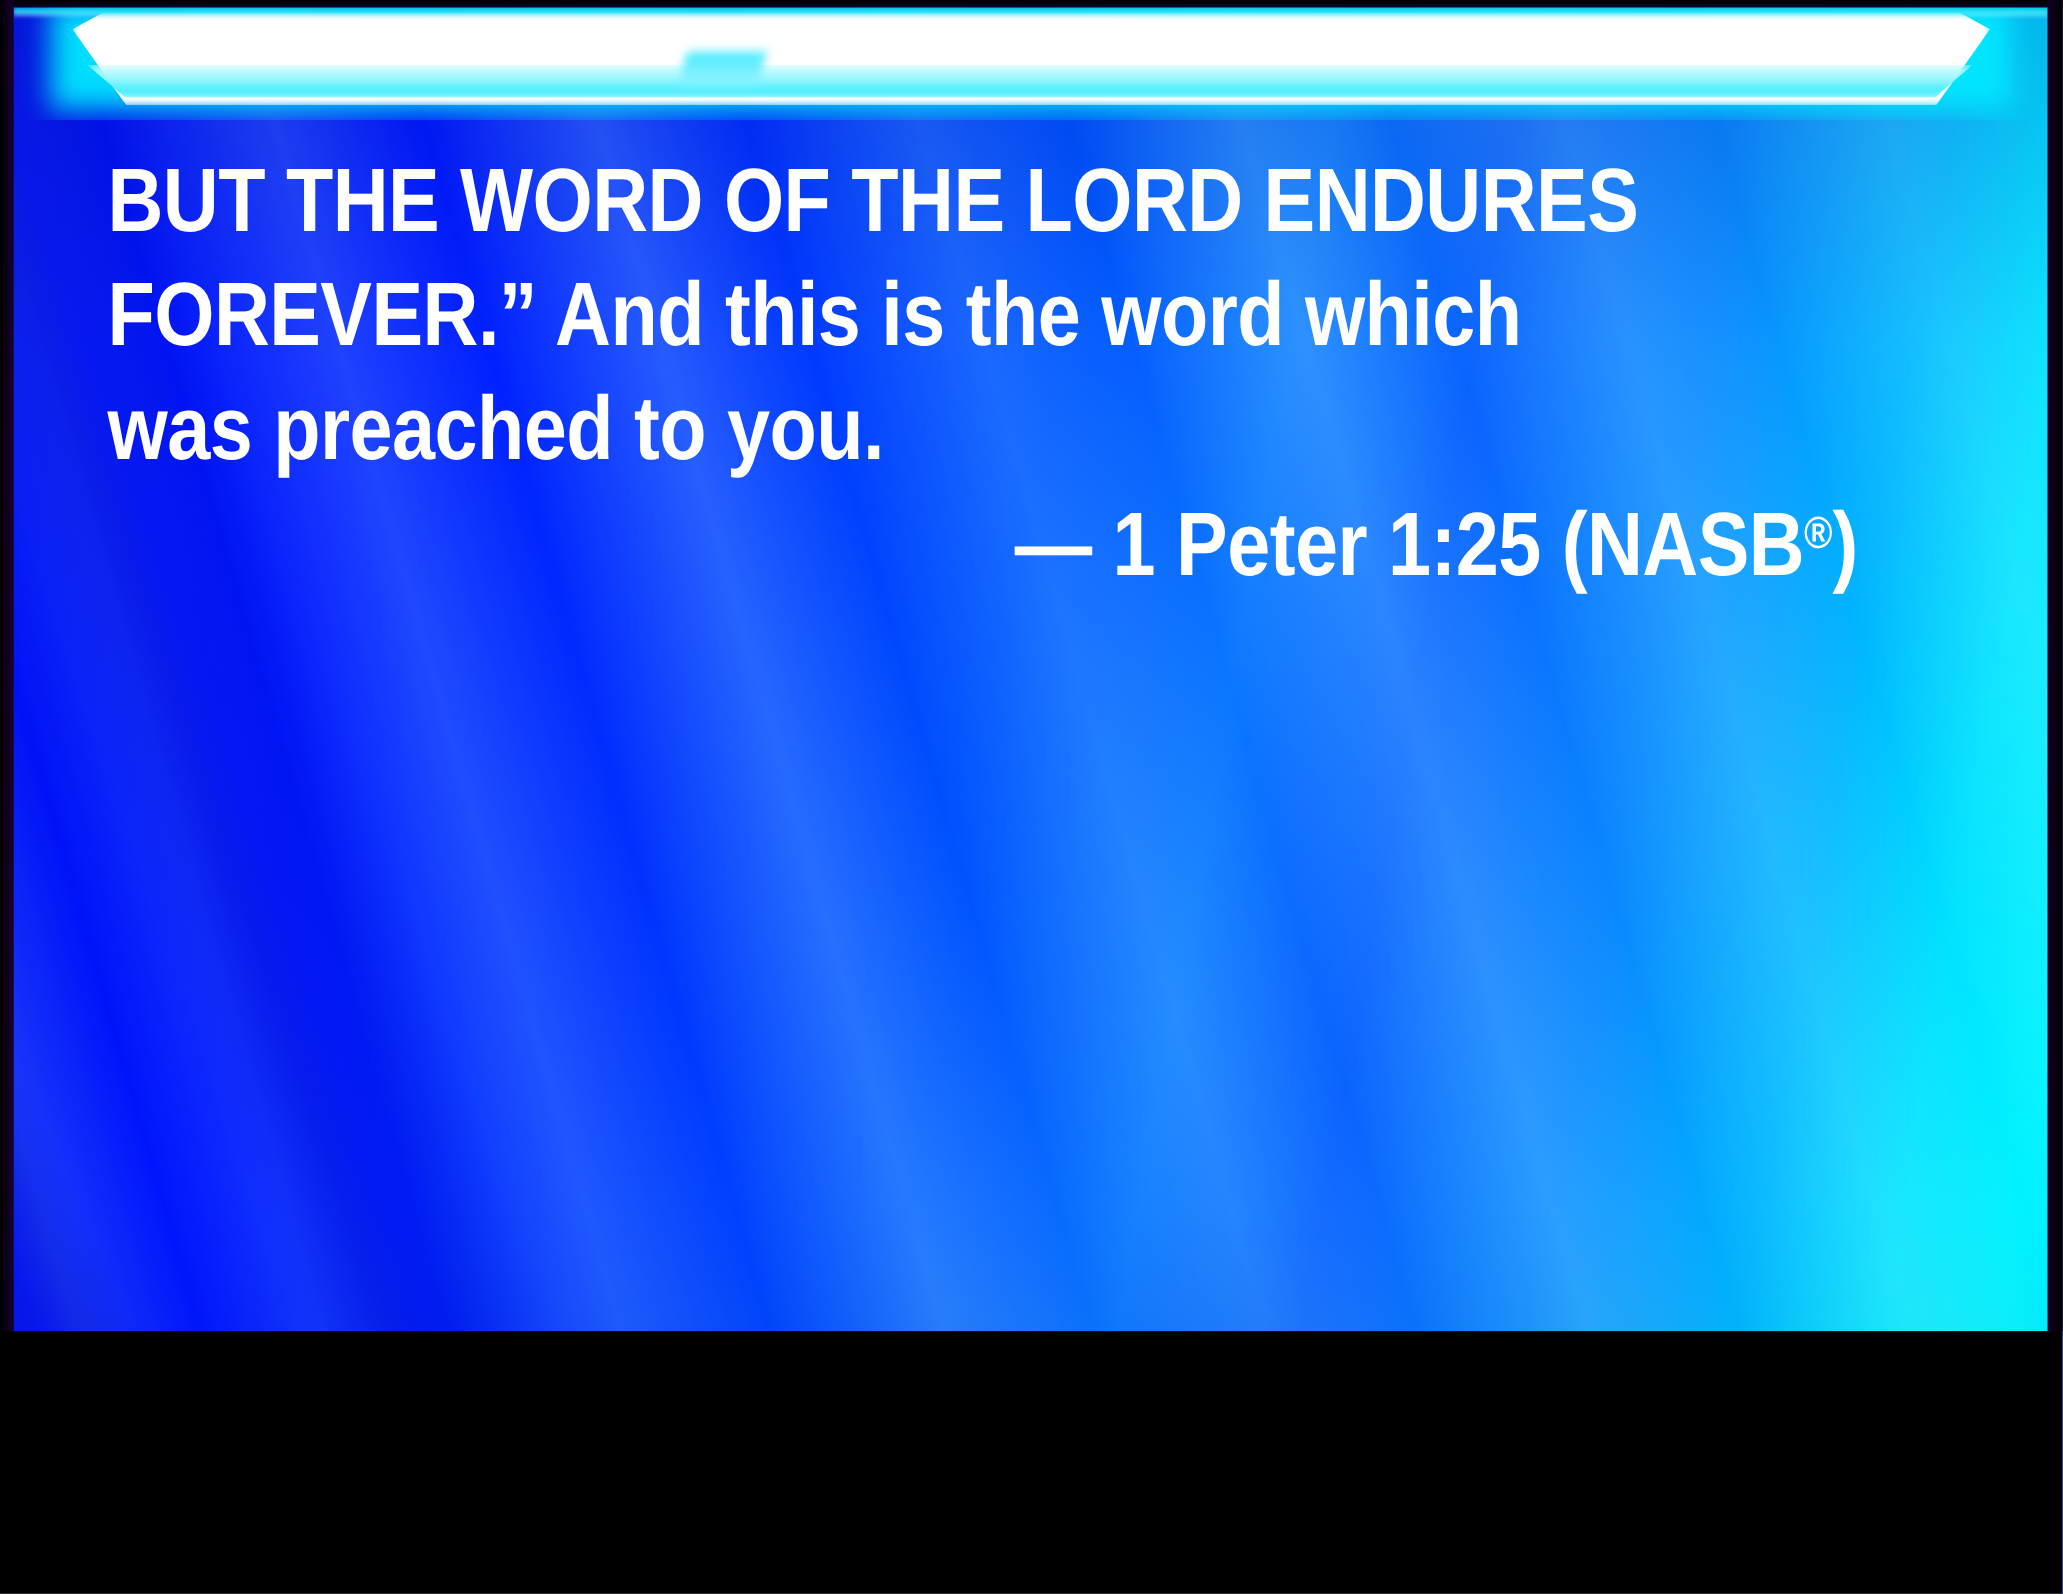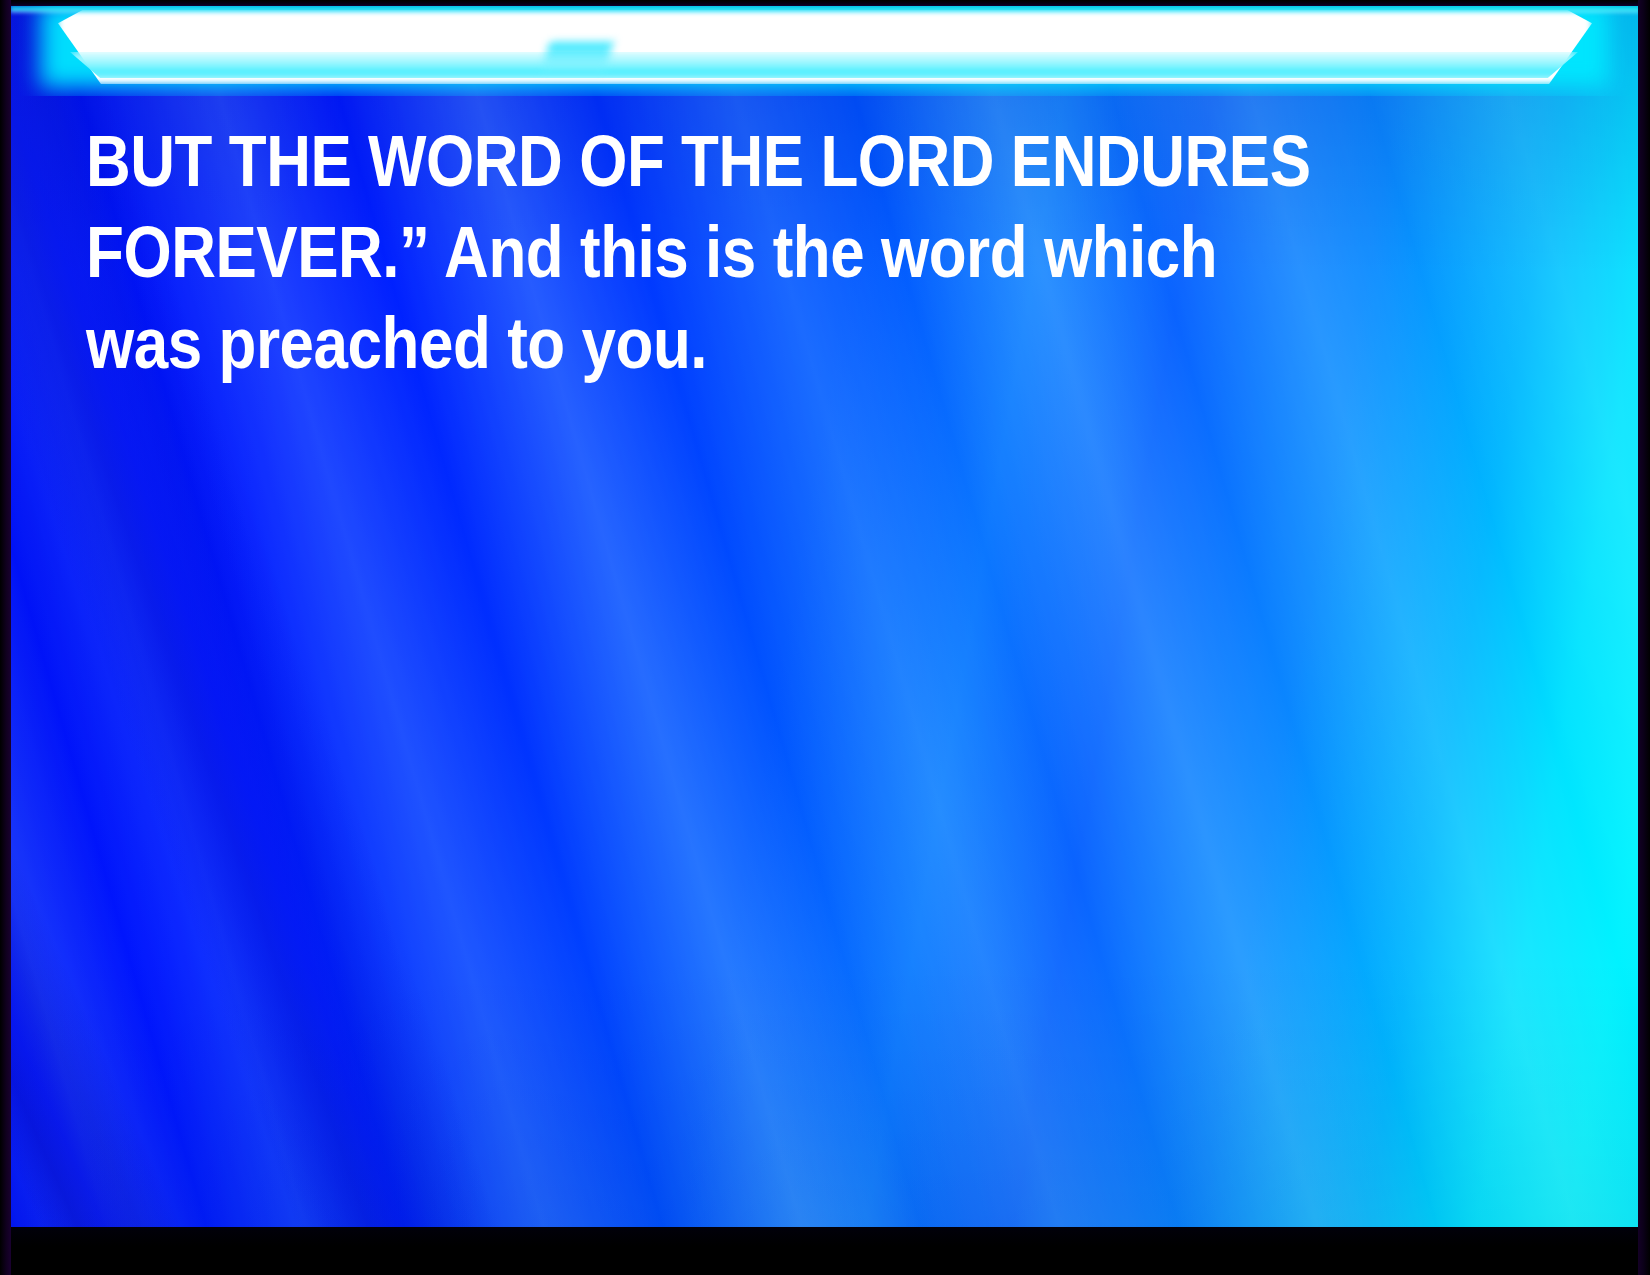--- a/index.html
+++ b/index.html
@@ -5,21 +5,21 @@
 <style>
   html, body {
     margin: 0;
     padding: 0;
     background: #000000;
   }
 
   #slide {
     position: relative;
     width: 1650px;
-    height: 1275px;
+    height: 1065px;
     overflow: hidden;
     background: #000000;
     font-family: "Liberation Sans", "DejaVu Sans", sans-serif;
   }
 
   
 
   .bg-layer {
     position: absolute;
     pointer-events: none;
@@ -314,19 +314,20 @@
     <div id="top-glow-notch"></div>
   </div>
   <div id="top-hairline"></div>
 
   <div id="verse-block">
     <div class="verse-line">BUT THE WORD OF THE LORD ENDURES</div>
     <div class="verse-line">FOREVER.” And this is the word which</div>
     <div class="verse-line">was preached to you.</div>
   </div>
 
+  <div id="citation-line"><span id="citation-inner"><span>— 1 Peter 1:25 (NASB</span><span class="reg-mark">®</span><span>)</span></span></div>
 
   <div class="frame" id="frame-top"></div>
   <div class="frame" id="frame-bottom"></div>
   <div class="frame" id="frame-left"></div>
   <div class="frame" id="frame-right"></div>
 
 </div>
 
 </body></html>

